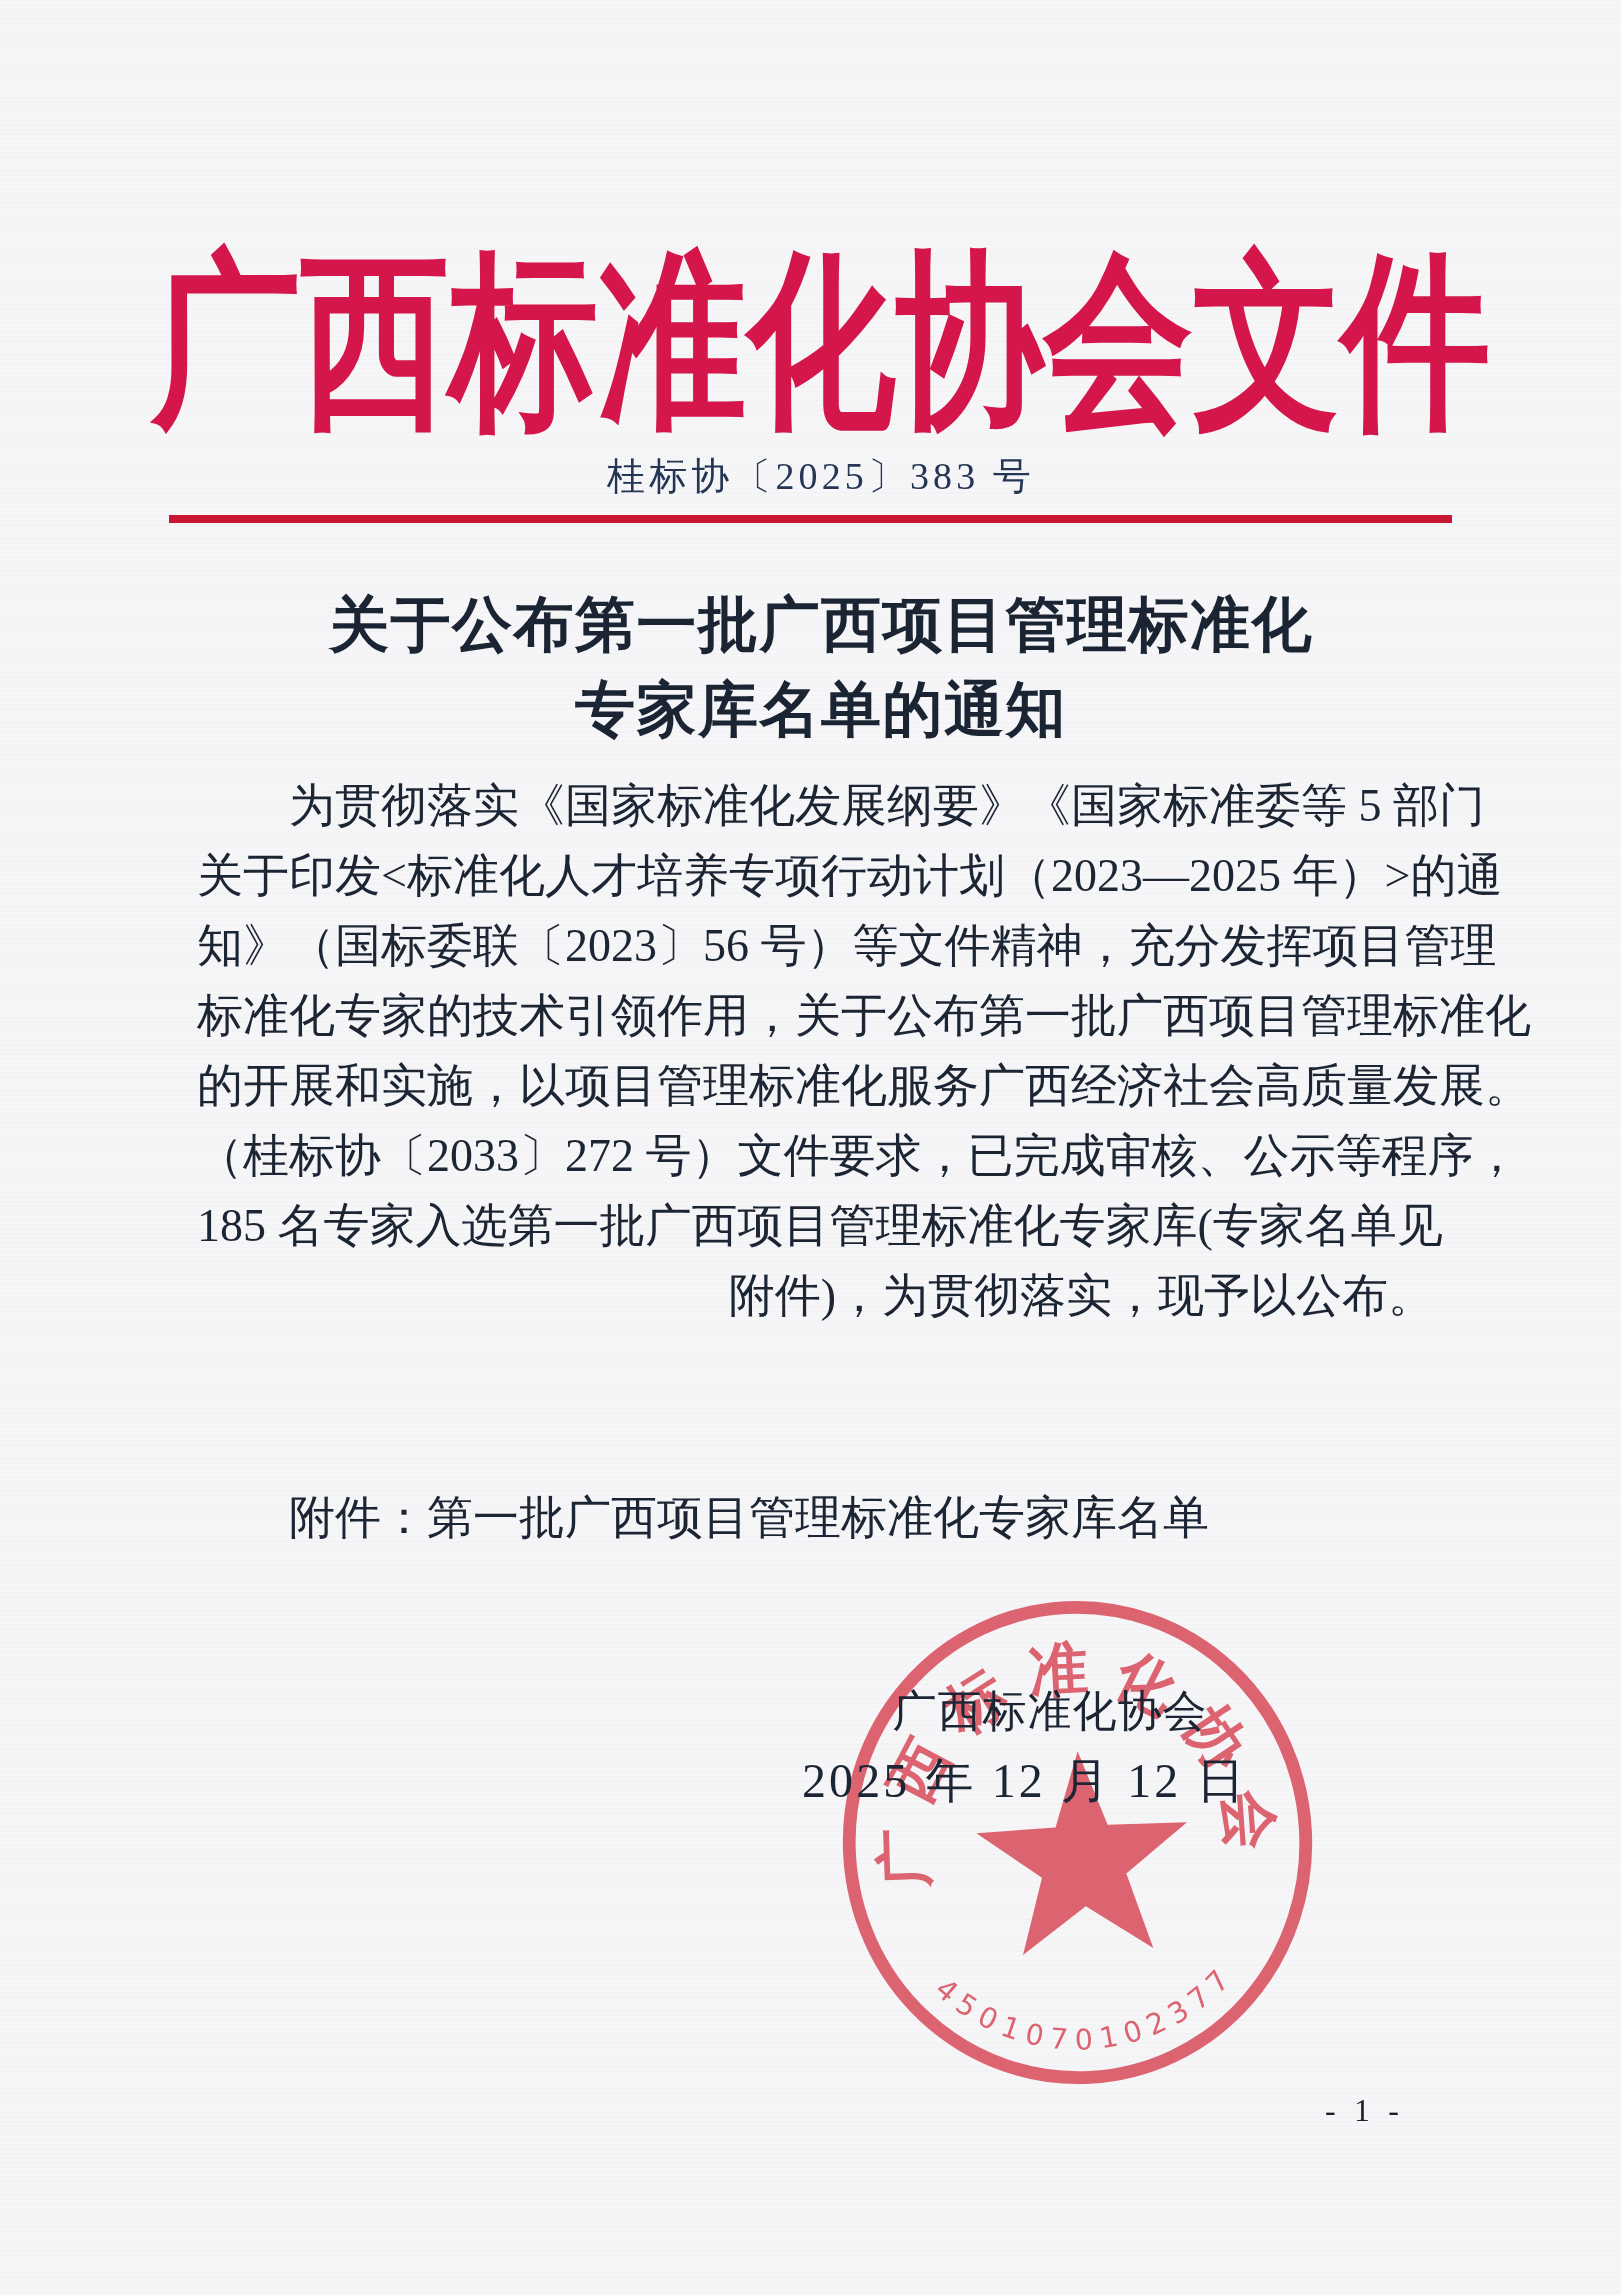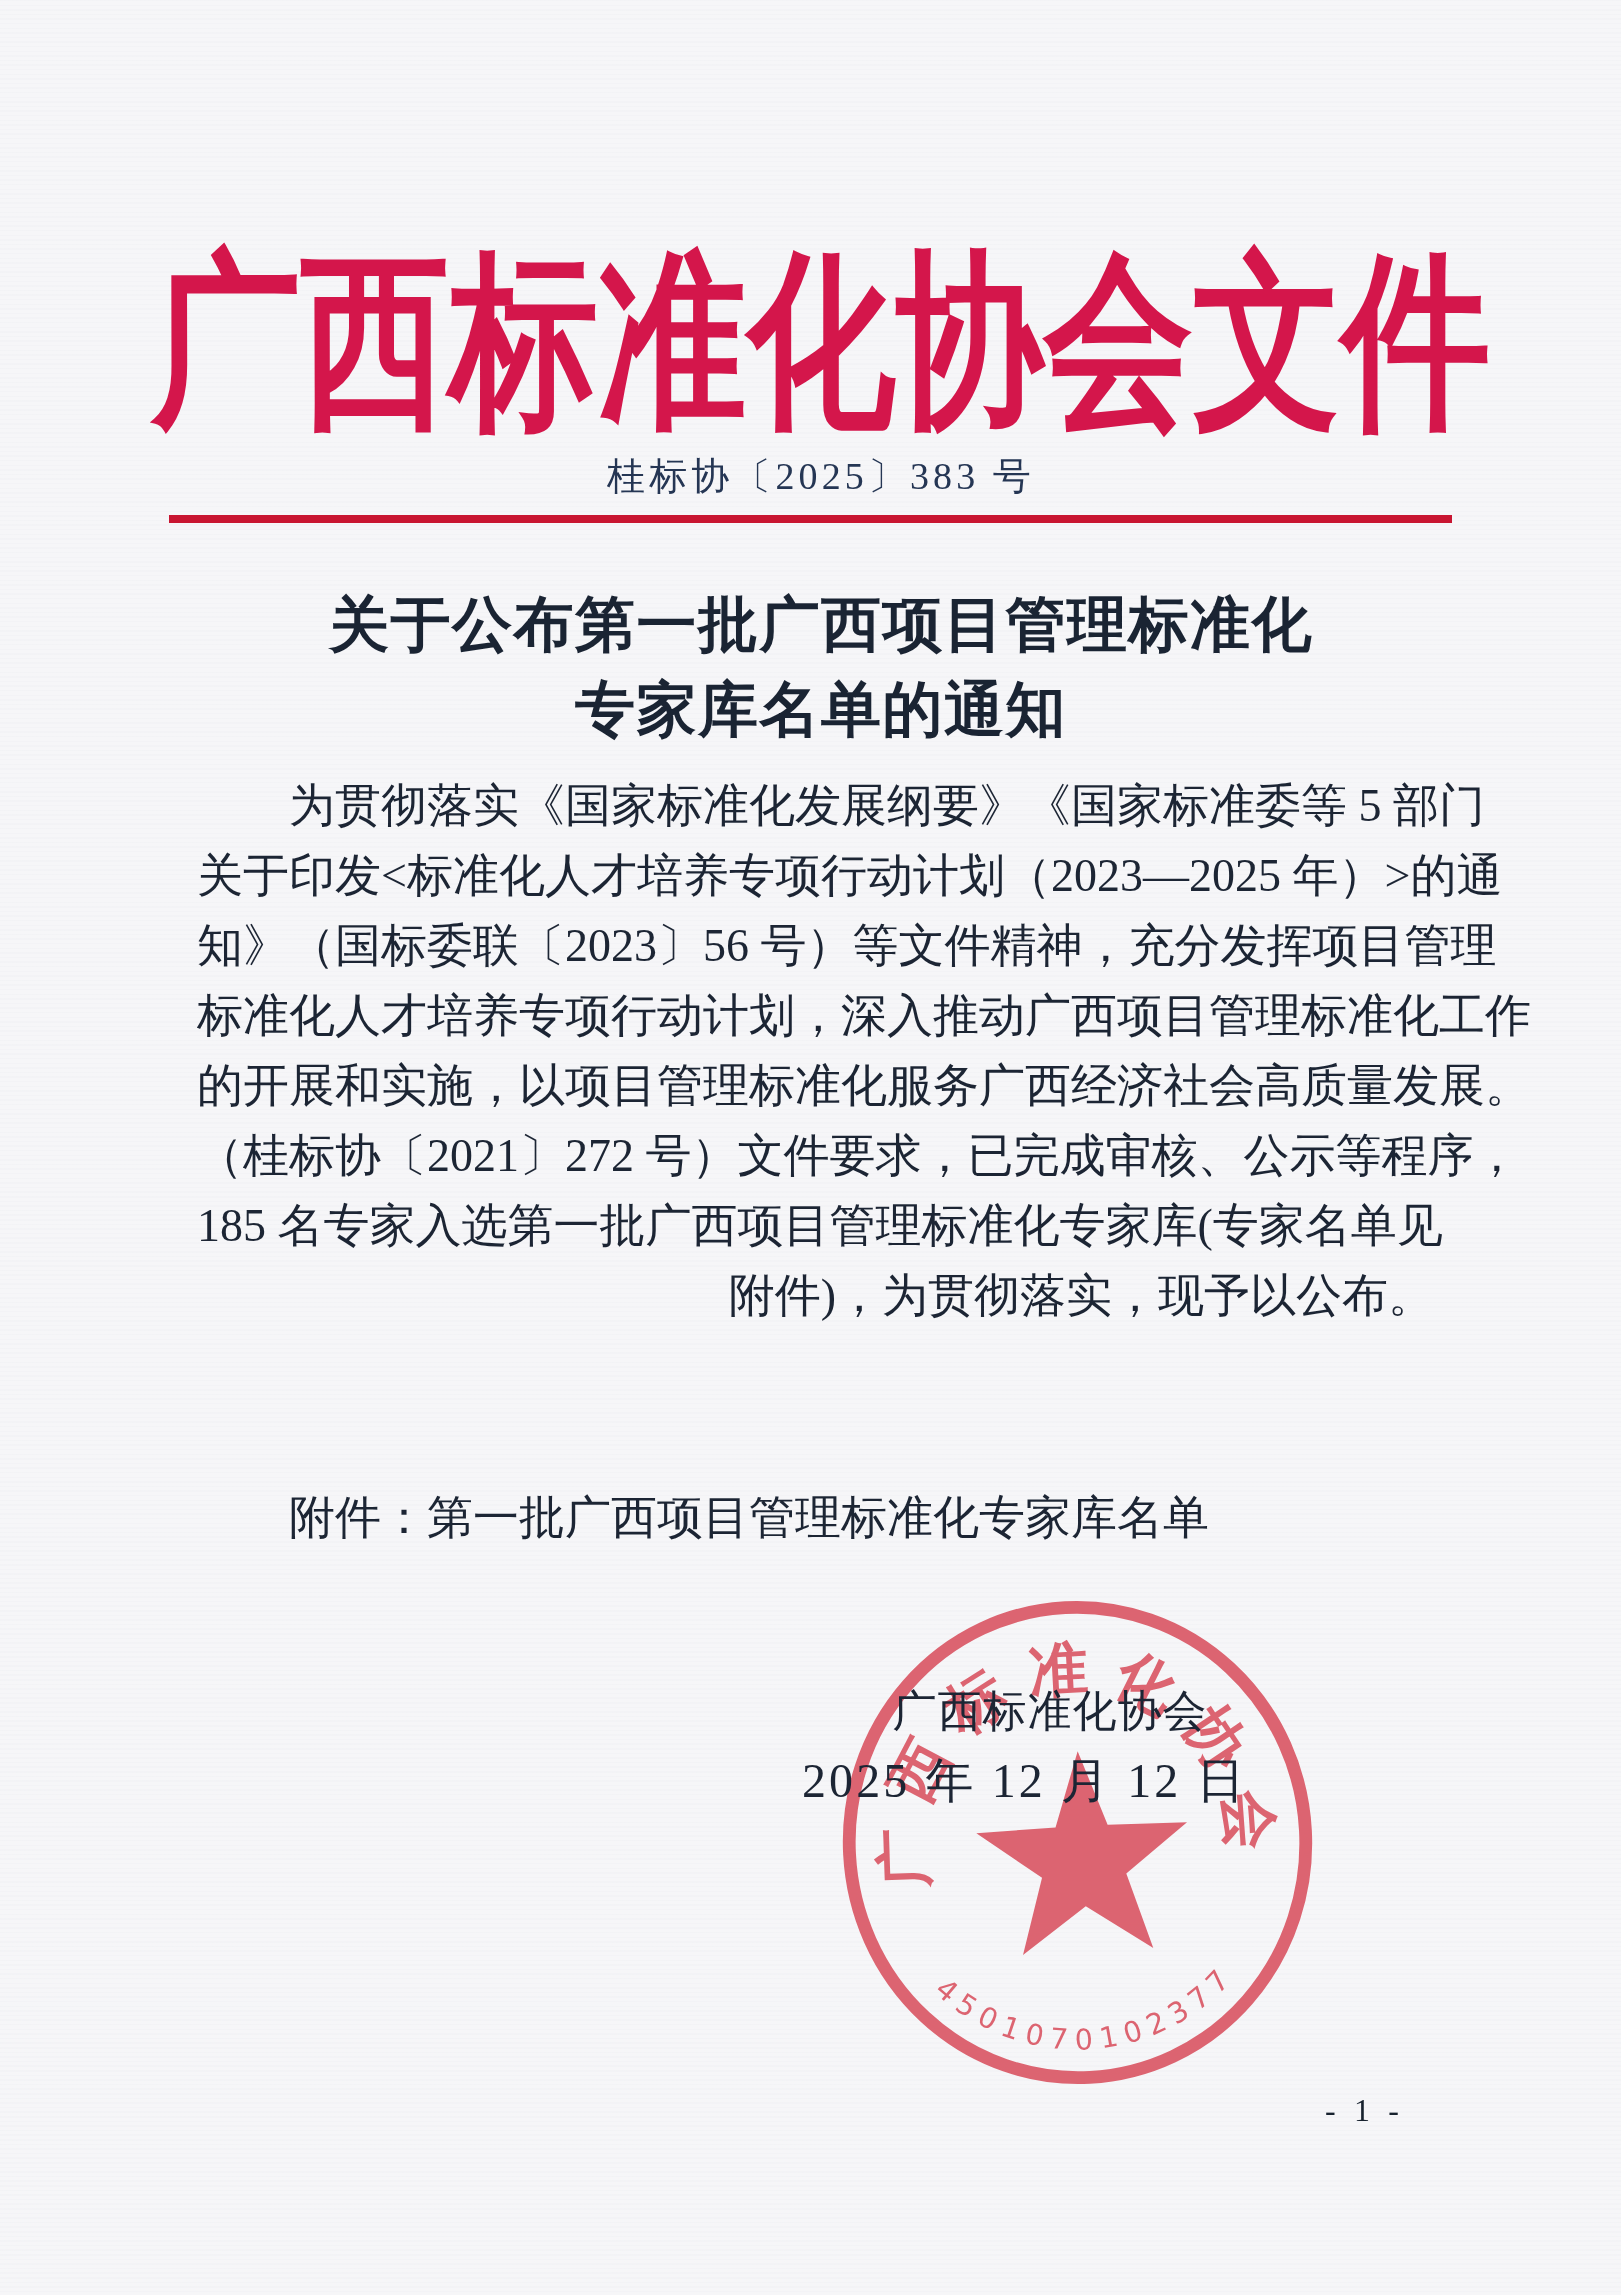--- a/index.html
+++ b/index.html
@@ -182,23 +182,23 @@
 
   <div class="doc-title">
     <div>关于公布第一批广西项目管理标准化</div>
     <div>专家库名单的通知</div>
   </div>
 
   <div class="body-text">
     <div class="line indent">为贯彻落实《国家标准化发展纲要》《国家标准委等 5 部门</div>
     <div class="line">关于印发&lt;标准化人才培养专项行动计划（2023—2025 年）&gt;的通</div>
     <div class="line">知》（国标委联〔2023〕56 号）等文件精神，充分发挥项目管理</div>
-    <div class="line">标准化人才培养专项行动计划，深入推动广西项目管理标准化工作</div>
+    <div class="line">标准化专家的技术引领作用，关于公布第一批广西项目管理标准化</div>
     <div class="line">的开展和实施，以项目管理标准化服务广西经济社会高质量发展。</div>
-    <div class="line">（桂标协〔2021〕272 号）文件要求，已完成审核、公示等程序，</div>
+    <div class="line">（桂标协〔2033〕272 号）文件要求，已完成审核、公示等程序，</div>
     <div class="line">185 名专家入选第一批广西项目管理标准化专家库(专家名单见</div>
     <div class="line">附件)，为贯彻落实，现予以公布。</div>
   </div>
 
   <div class="attachment-line">附件：第一批广西项目管理标准化专家库名单</div>
 
   <div class="signature-org">广西标准化协会</div>
   <div class="signature-date">2025 年 12 月 12 日</div>
 
   <svg class="seal" viewBox="0 0 1000 1000" xmlns="http://www.w3.org/2000/svg">

